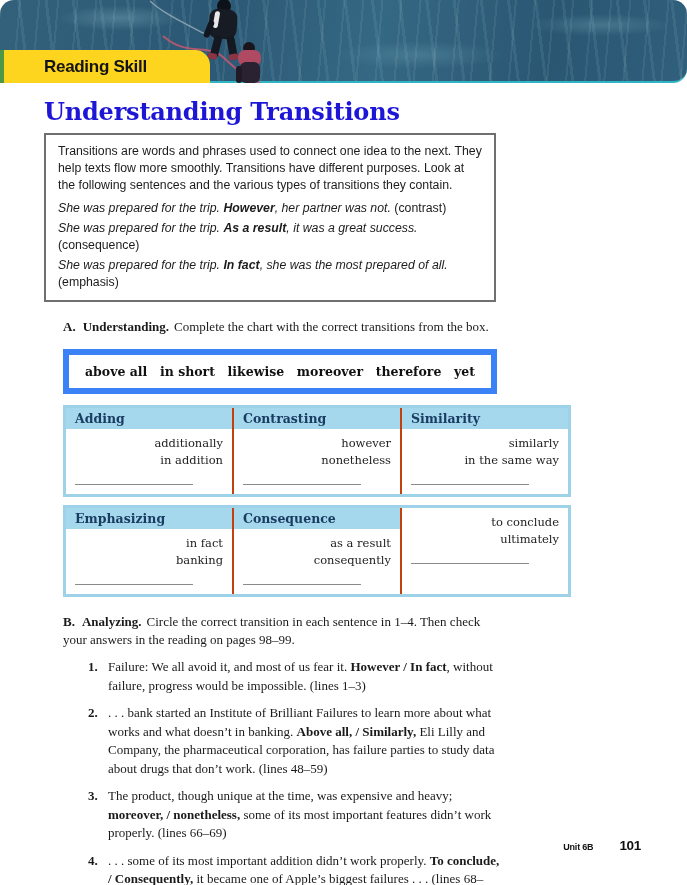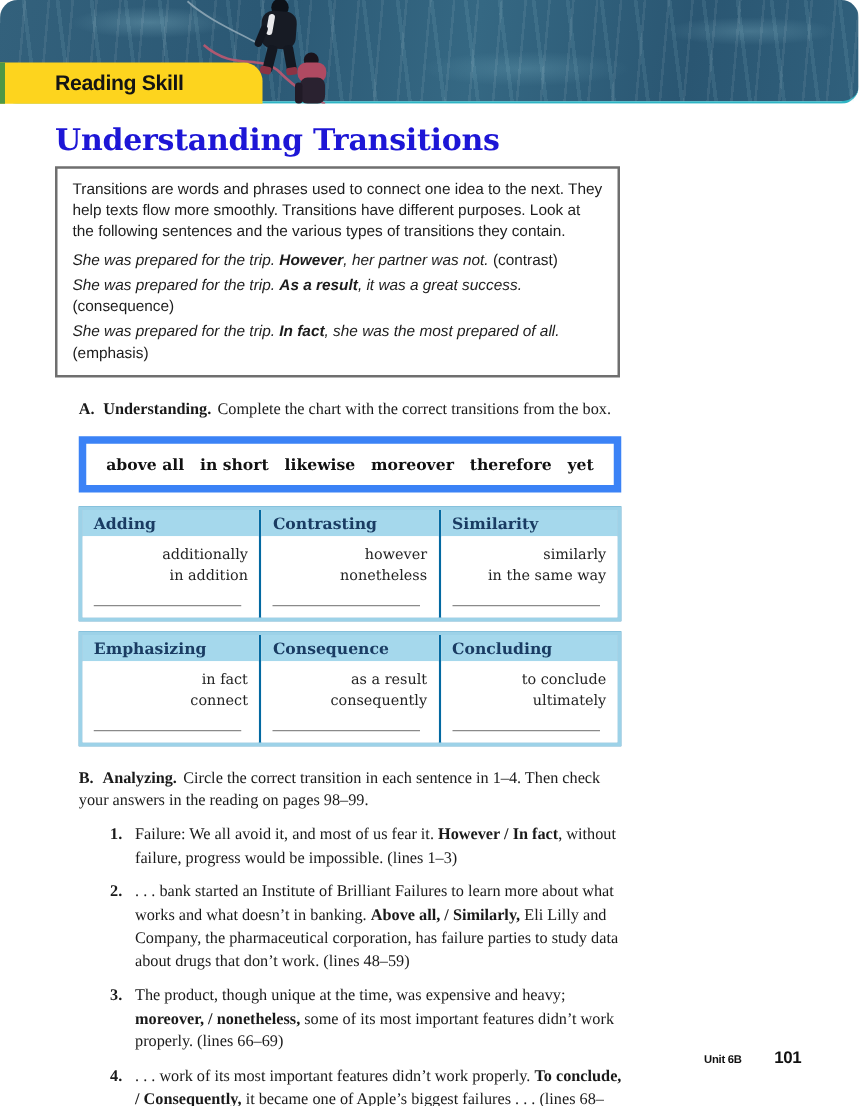--- a/index.html
+++ b/index.html
@@ -44,22 +44,22 @@
   .sec-head{margin:16px 0 0 63px;width:438px;font-size:13px;line-height:18px;}
   .sec-head .lbl{margin-right:7px;}
   .sec-head .ttl{margin-right:5px;}
 
   
   .word-box{margin:13px 0 0 63px;width:434px;box-sizing:border-box;border:6px solid #3b82f6;
        padding:9px 16px;display:flex;justify-content:space-between;align-items:center;
        font-family:"DejaVu Serif",serif;font-weight:bold;font-size:12.5px;color:#111;}
 
   
-  .ttable{margin:11px 0 0 63px;width:434px;box-sizing:border-box;border:3px solid #9dd2e8;
-       display:grid;grid-template-columns:1fr 1fr 1fr;gap:2px;background:#0369a1;}
+  .ttable{margin:11px 0 0 63px;width:508px;box-sizing:border-box;border:3px solid #9dd2e8;
+       display:grid;grid-template-columns:1fr 1fr 1fr;gap:2px;background:#c2410c;}
   .tcol{display:flex;flex-direction:column;background:#fff;}
   .thead{background:#a5d8ec;color:#1a3c63;font-family:"DejaVu Serif",serif;font-weight:bold;
        font-size:12.5px;padding:3px 6px 3px 9px;}
   .tbody{background:#fff;padding:6px 9px 9px;font-family:"DejaVu Serif",serif;font-size:11.5px;
        line-height:17px;color:#222;flex:1;text-align:right;}
   .blank{width:118px;height:0;border-bottom:1.5px solid #8a8a8a;margin-top:15px;}
   .ttable + .ttable{margin-top:8px;}
 
   
   .items{margin:9px 0 0 88px;width:412px;}
@@ -153,34 +153,33 @@
             <div>in the same way</div>
             <div class="blank"></div>
           </div>
         </div>
       </div>
       <div class="ttable">
         <div class="tcol">
           <div class="thead">Emphasizing</div>
           <div class="tbody">
             <div>in fact</div>
-            <div>connect</div>
+            <div>banking</div>
             <div class="blank"></div>
           </div>
         </div>
         <div class="tcol">
           <div class="thead">Consequence</div>
           <div class="tbody">
             <div>as a result</div>
             <div>consequently</div>
             <div class="blank"></div>
           </div>
         </div>
         <div class="tcol">
-          <div class="thead">Concluding</div>
           <div class="tbody">
             <div>to conclude</div>
             <div>ultimately</div>
             <div class="blank"></div>
           </div>
         </div>
       </div>
     </div>
 
   <p class="sec-head"><b class="lbl">B.</b><b class="ttl">Analyzing.</b><span>Circle the correct transition in each sentence in 1–4. Then check your answers in the reading on pages 98–99.</span></p>
@@ -193,21 +192,21 @@
       <div class="item">
         <span class="inum">2.</span>
         <span class="itext"><span>. . . bank started an Institute of Brilliant Failures to learn more about what works and what doesn’t in banking. </span><span class="seg-b">Above all, / Similarly,</span><span> Eli Lilly and Company, the pharmaceutical corporation, has failure parties to study data about drugs that don’t work. (lines 48–59)</span></span>
       </div>
       <div class="item">
         <span class="inum">3.</span>
         <span class="itext"><span>The product, though unique at the time, was expensive and heavy; </span><span class="seg-b">moreover, / nonetheless,</span><span> some of its most important features didn’t work properly. (lines 66–69)</span></span>
       </div>
       <div class="item">
         <span class="inum">4.</span>
-        <span class="itext"><span>. . .  work of its most important features didn’t work properly. </span><span class="seg-b">To conclude, / Consequently,</span><span> it became one of Apple’s biggest failures . . . (lines 68–70)</span></span>
+        <span class="itext"><span>. . .  some of its most important addition didn’t work properly. </span><span class="seg-b">To conclude, / Consequently,</span><span> it became one of Apple’s biggest failures . . . (lines 68–70)</span></span>
       </div>
     </div>
 
   <div class="footer">
     <span class="unit">Unit 6B</span>
     <span class="pnum">101</span>
   </div>
 
 </div>
 

